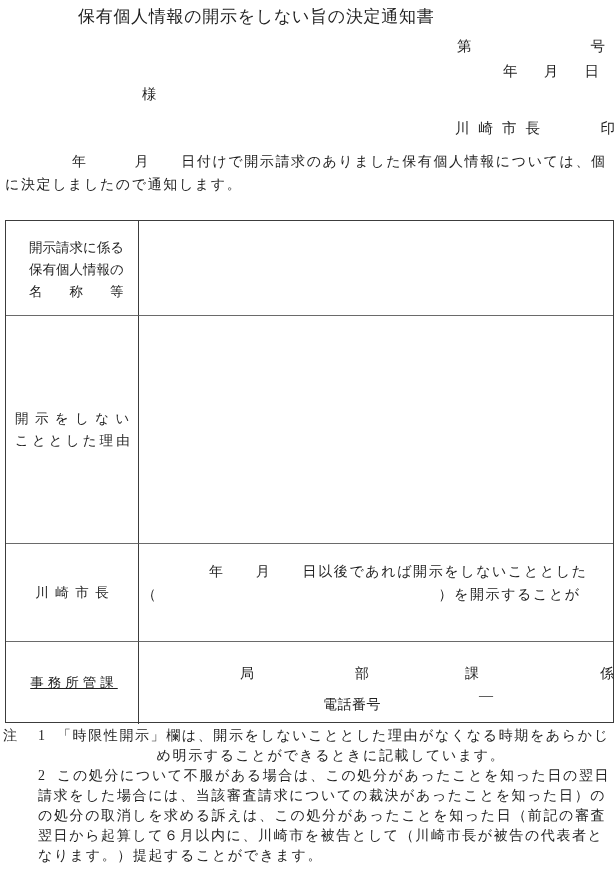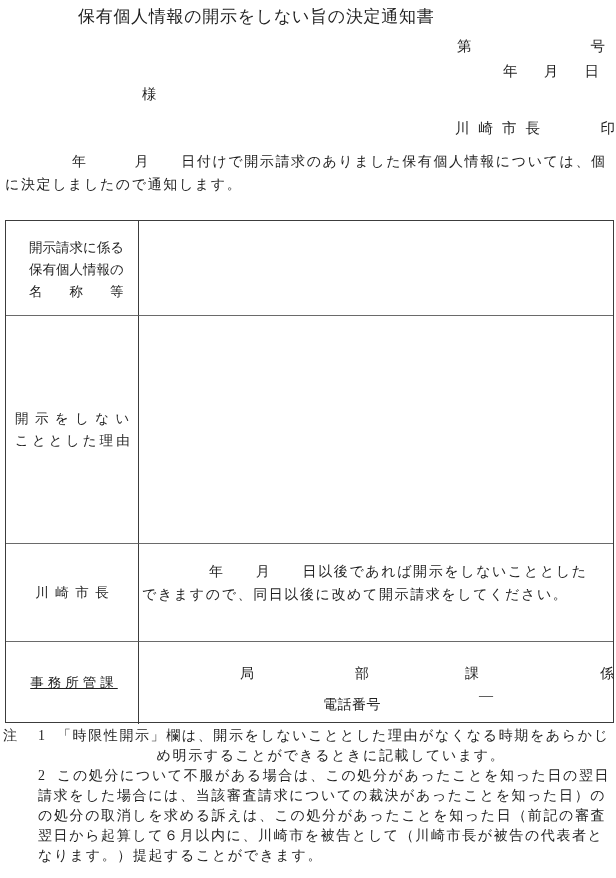--- a/index.html
+++ b/index.html
@@ -138,21 +138,21 @@
       <div class="lbl-line"><span class="ls-wide">開示をしない</span></div>
       <div class="lbl-line"><span class="ls-mid">こととした理由</span></div>
     </div>
     <div class="cell last-col"></div>
 
     <div class="cell label-center">
       <span class="ls5">川崎市長</span>
     </div>
     <div class="cell last-col limited-content">
       <div class="line-1">年　　月　　日以後であれば開示をしないこととした</div>
-      <div>できますので、同日以後に改めて開示請求をしてください。</div>
+      <div>（　　　　　　　　　　　　　　　　　　）を開示することが</div>
     </div>
 
     <div class="cell last-row label-center">
       <span class="ls4">事務所管課</span>
     </div>
     <div class="cell last-col last-row office-content">
       <span class="org-unit org-u0">局</span>
       <span class="org-unit org-u1">部</span>
       <span class="org-unit org-u2">課</span>
       <span class="org-unit org-u3">係</span>

